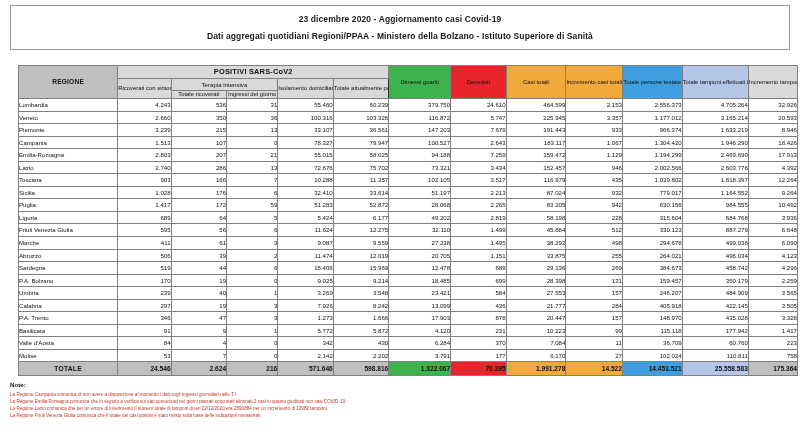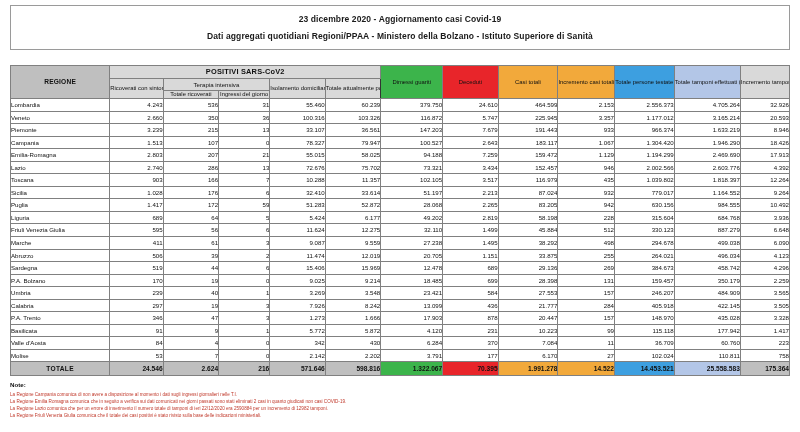--- a/index.html
+++ b/index.html
@@ -20,21 +20,21 @@
     border: 1px solid #9a9a9a;
     background: #ffffff;
     display: flex; flex-direction: column;
     align-items: center; justify-content: center;
     gap: 7px;
   }
   .title-line1 { font-size: 8.5px; font-weight: bold; color: #1a1a1a; letter-spacing: .1px; }
   .title-line2 { font-size: 8.5px; font-weight: bold; color: #1a1a1a; letter-spacing: .1px; }
 
   
-  .tbl-wrap { position: absolute; left: 10px; top: 65px; width: 780px; }
+  .tbl-wrap { position: absolute; left: 18px; top: 65px; width: 780px; }
   table.covid {
     border-collapse: collapse;
     width: 780px;
     table-layout: fixed;
     font-size: 6.1px;
     color: #111;
   }
   table.covid th, table.covid td {
     border: 0.8px solid #808080;
     padding: 0;

